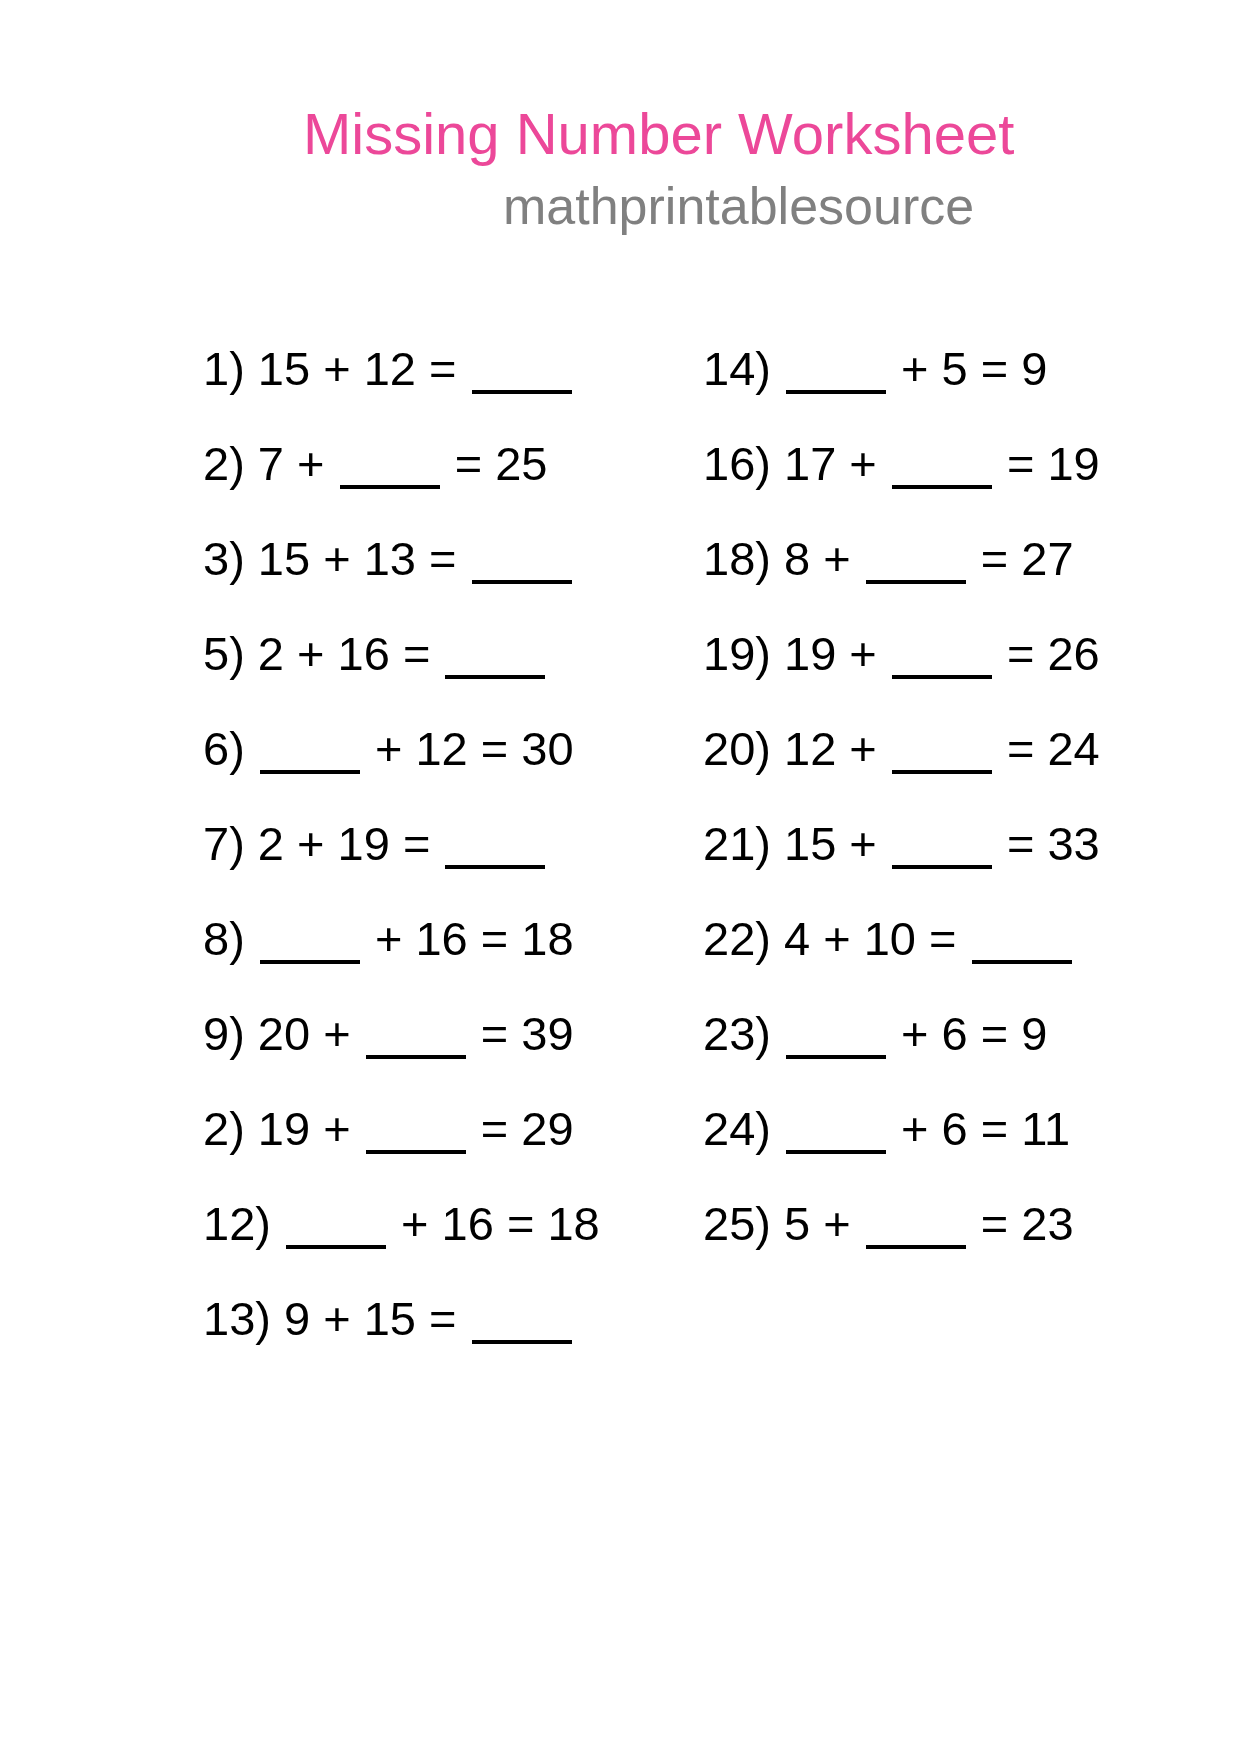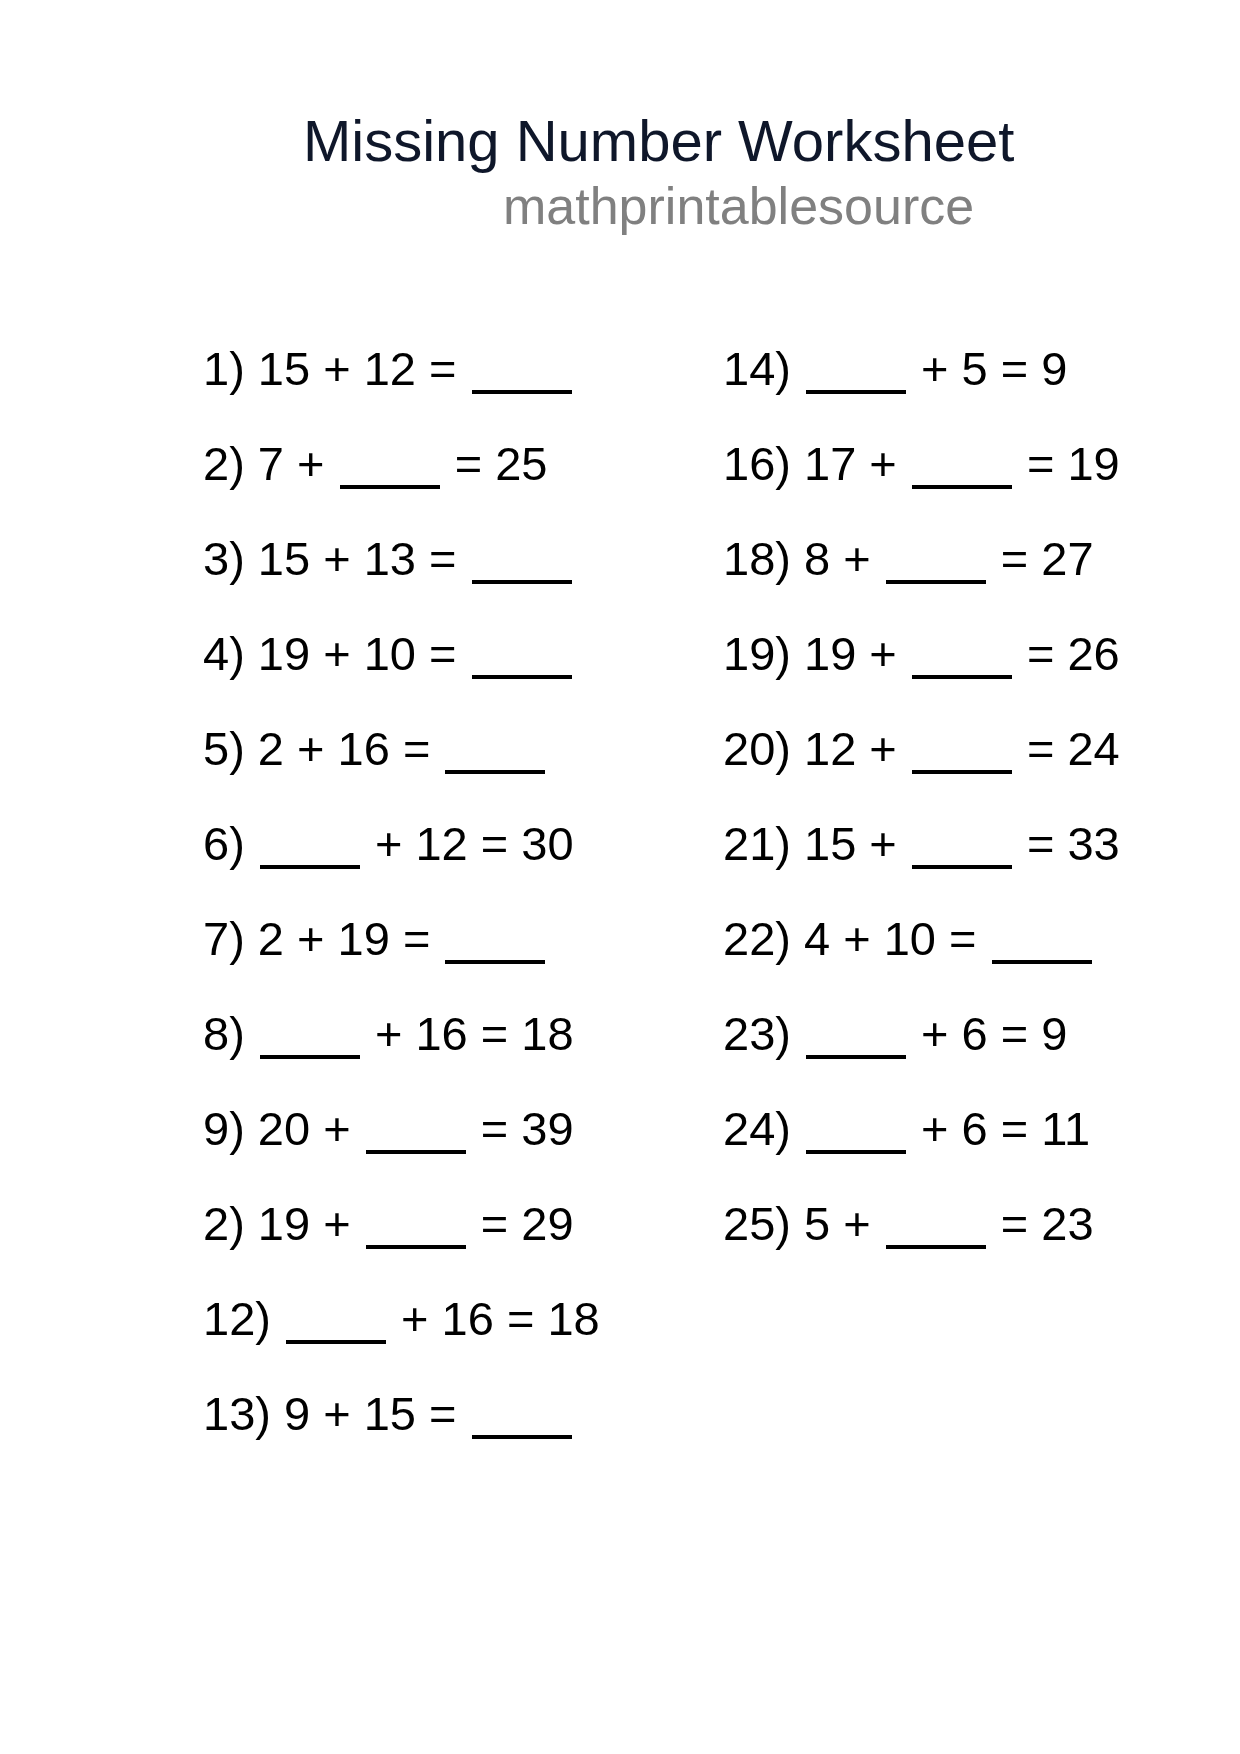--- a/index.html
+++ b/index.html
@@ -11,41 +11,41 @@
       width: 1240px;
       height: 1754px;
       position: relative;
       overflow: hidden;
       font-family: "Liberation Sans", sans-serif;
       color: #000000;
     }
     .title {
       position: absolute;
       left: 303px;
-      top: 108px;
+      top: 101px;
       font-size: 58px;
       line-height: 66px;
       white-space: nowrap;
-      color: #0f172a;
+      color: #ec4899;
     }
     .subtitle {
       position: absolute;
       left: 503px;
       top: 183px;
       font-size: 52px;
       line-height: 46px;
       white-space: nowrap;
       color: #808080;
     }
     .col {
       position: absolute;
       top: 341px;
     }
     .col-left { left: 203px; }
-    .col-right { left: 703px; margin-left: 20px; }
+    .col-right { left: 703px; }
     .problem {
       height: 95px;
       font-size: 47px;
       line-height: 56px;
       white-space: nowrap;
     }
     .blank {
       display: inline-block;
       width: 100px;
       height: 4px;
@@ -57,21 +57,20 @@
 </head>
 <body>
 
 <div class="title">Missing Number Worksheet</div>
 <div class="subtitle">mathprintablesource</div>
 
 <div class="col col-left">
     <div class="problem"><span>1)</span> <span>15</span> <span>+</span> <span>12</span> <span>=</span> <span class="blank"></span></div>
     <div class="problem"><span>2)</span> <span>7</span> <span>+</span> <span class="blank"></span> <span>=</span> <span>25</span></div>
     <div class="problem"><span>3)</span> <span>15</span> <span>+</span> <span>13</span> <span>=</span> <span class="blank"></span></div>
-    <div class="problem"><span>4)</span> <span>19</span> <span>+</span> <span>10</span> <span>=</span> <span class="blank"></span></div>
     <div class="problem"><span>5)</span> <span>2</span> <span>+</span> <span>16</span> <span>=</span> <span class="blank"></span></div>
     <div class="problem"><span>6)</span> <span class="blank"></span> <span>+</span> <span>12</span> <span>=</span> <span>30</span></div>
     <div class="problem"><span>7)</span> <span>2</span> <span>+</span> <span>19</span> <span>=</span> <span class="blank"></span></div>
     <div class="problem"><span>8)</span> <span class="blank"></span> <span>+</span> <span>16</span> <span>=</span> <span>18</span></div>
     <div class="problem"><span>9)</span> <span>20</span> <span>+</span> <span class="blank"></span> <span>=</span> <span>39</span></div>
     <div class="problem"><span>2)</span> <span>19</span> <span>+</span> <span class="blank"></span> <span>=</span> <span>29</span></div>
     <div class="problem"><span>12)</span> <span class="blank"></span> <span>+</span> <span>16</span> <span>=</span> <span>18</span></div>
     <div class="problem"><span>13)</span> <span>9</span> <span>+</span> <span>15</span> <span>=</span> <span class="blank"></span></div>
   </div>
 <div class="col col-right">

